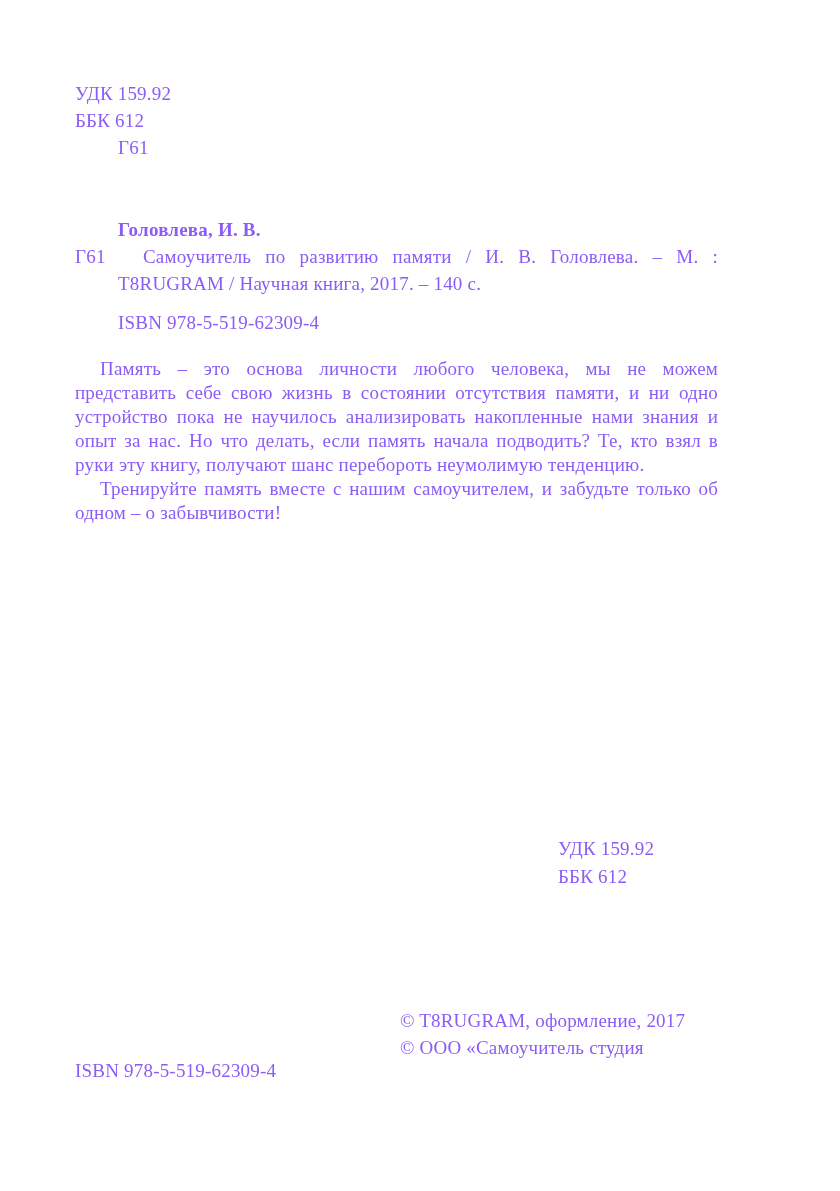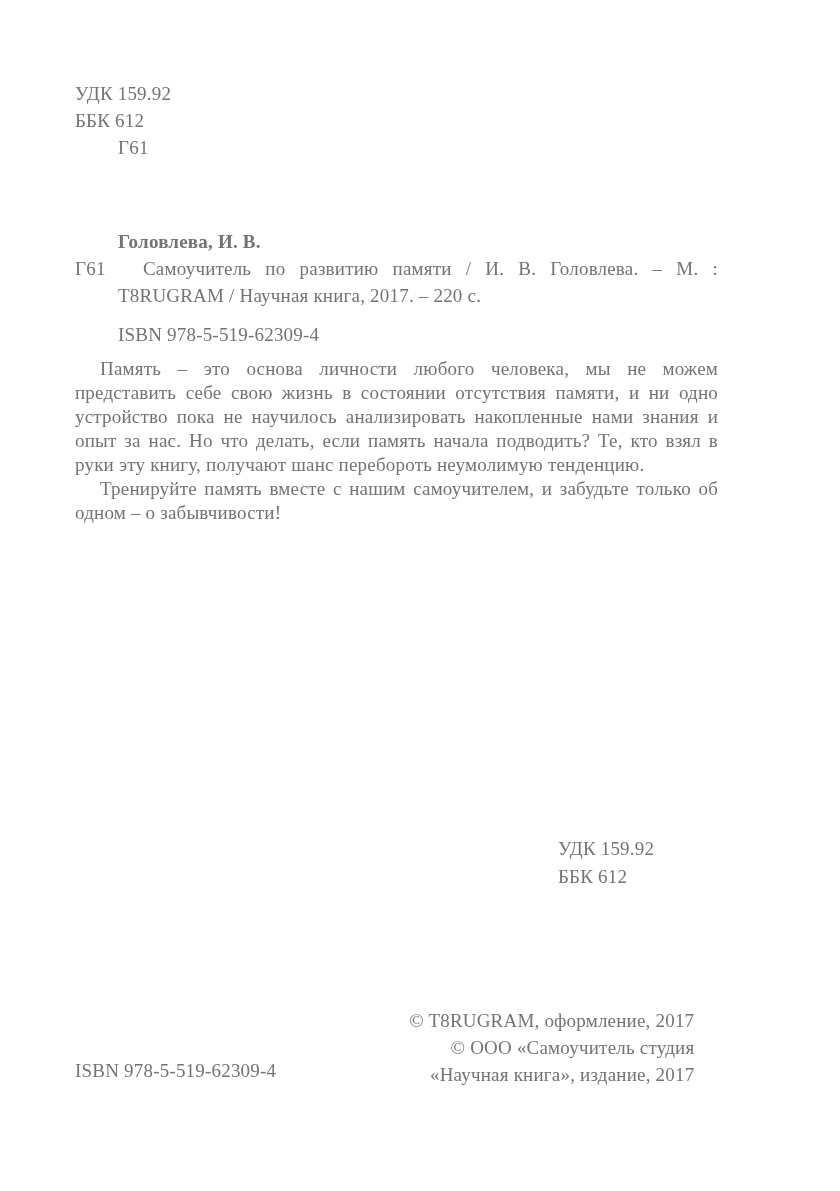--- a/index.html
+++ b/index.html
@@ -7,50 +7,50 @@
   html, body {
     margin: 0;
     padding: 0;
     background: #ffffff;
   }
   .page {
     position: relative;
     width: 840px;
     height: 1191px;
     background: #ffffff;
-    color: #737373;
+    color: #8b5cf6;
     font-family: "Liberation Serif", "DejaVu Serif", serif;
     font-size: 19px;
     letter-spacing: 0.2px;
     overflow: hidden;
   }
   .abs { position: absolute; }
 
   
   .top-block { top: 80px; left: 75px; line-height: 27px; }
   .top-block .sign-line { padding-left: 43px; }
 
   
-  .catalog { top: 228px; left: 75px; width: 643px; line-height: 27px; }
+  .catalog { top: 216px; left: 75px; width: 643px; line-height: 27px; }
   .catalog-inner { margin-left: 43px; }
   .author { margin: 0; font-weight: bold; }
   .entry-row { position: relative; }
   .sign { position: absolute; left: -43px; top: 0; }
   .entry-text { margin: 0; text-indent: 25px; text-align: justify; }
   .isbn-top { margin: 12px 0 0 0; }
 
   
   .annotation { top: 357px; left: 75px; width: 643px; line-height: 24px; text-align: justify; }
   .annotation p { margin: 0; text-indent: 25px; }
 
   
   .codes-block { top: 835px; left: 558px; line-height: 27.5px; }
 
   
-  .copyright { top: 1007px; left: 400px; line-height: 27px; text-align: right; }
+  .copyright { top: 1007px; left: 400px; line-height: 27px; }
   .copyright .cr3 { margin-left: 30px; }
 
   
   .isbn-bottom { top: 1057px; left: 75px; line-height: 27px; }
 </style>
 </head>
 <body>
 
 <div class="page">
 
@@ -58,37 +58,36 @@
     <div>УДК 159.92</div>
     <div>ББК 612</div>
     <div class="sign-line">Г61</div>
   </div>
 
   <div class="abs catalog">
     <div class="catalog-inner">
       <p class="author">Головлева, И. В.</p>
       <div class="entry-row">
         <span class="sign">Г61</span>
-        <p class="entry-text">Самоучитель по развитию памяти / И. В. Головлева. – М. : T8RUGRAM / Научная книга, 2017. – 220 с.</p>
+        <p class="entry-text">Самоучитель по развитию памяти / И. В. Головлева. – М. : T8RUGRAM / Научная книга, 2017. – 140 с.</p>
       </div>
       <p class="isbn-top">ISBN 978-5-519-62309-4</p>
     </div>
   </div>
 
   <div class="abs annotation">
     <p>Память – это основа личности любого человека, мы не можем представить себе свою жизнь в состоянии отсутствия памяти, и ни одно устройство пока не научилось анализировать накопленные нами знания и опыт за нас. Но что делать, если память начала подводить? Те, кто взял в руки эту книгу, получают шанс перебороть неумолимую тенденцию.</p>
     <p>Тренируйте память вместе с нашим самоучителем, и забудьте только об одном – о забывчивости!</p>
   </div>
 
   <div class="abs codes-block">
     <div>УДК 159.92</div>
     <div>ББК 612</div>
   </div>
 
   <div class="abs copyright">
     <div>© T8RUGRAM, оформление, 2017</div>
     <div>© ООО «Самоучитель студия</div>
-    <div class="cr3">«Научная книга», издание, 2017</div>
   </div>
 
   <div class="abs isbn-bottom">ISBN 978-5-519-62309-4</div>
 
 </div>
 
 </body></html>

